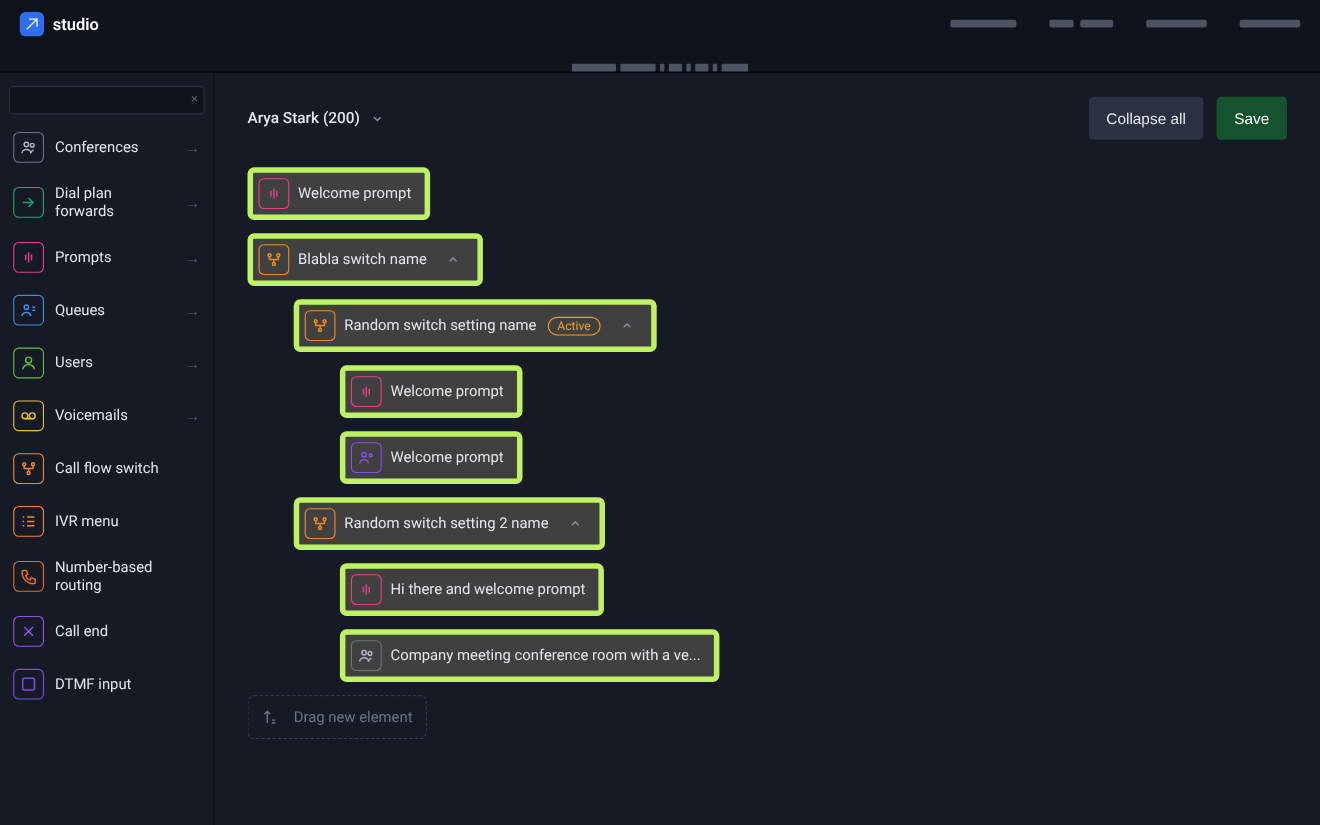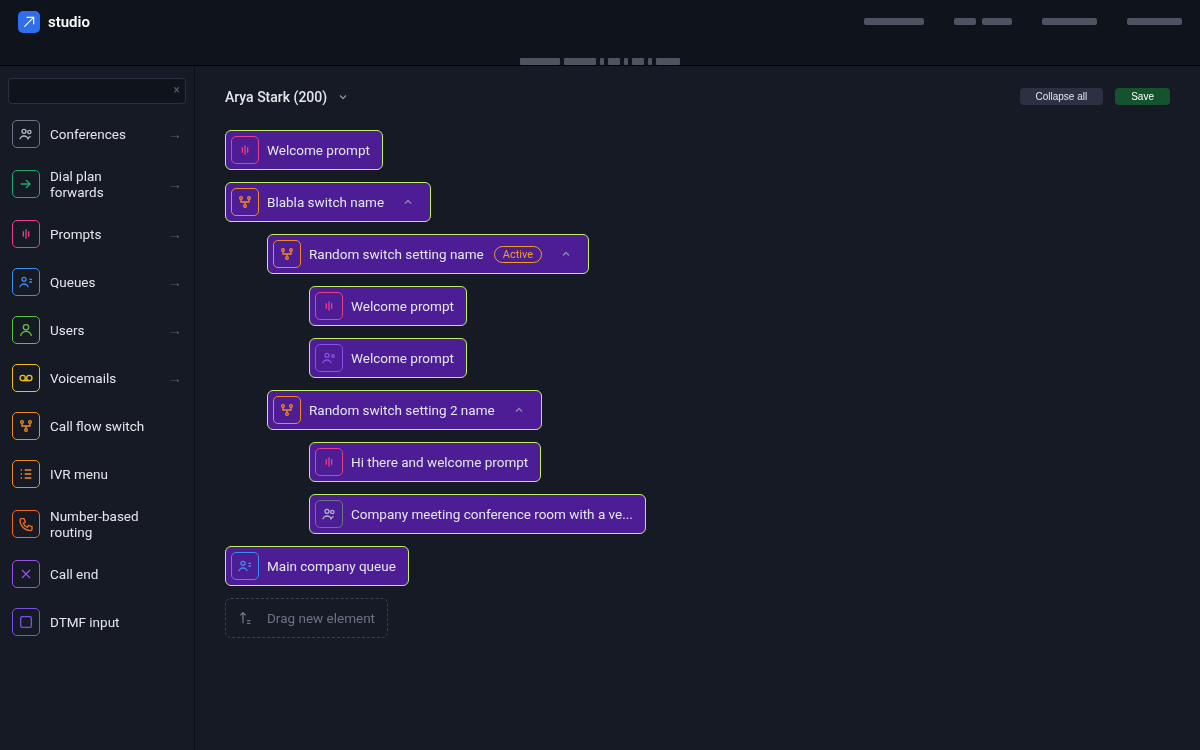--- a/index.html
+++ b/index.html
@@ -32,28 +32,28 @@
   .side-icon { width:28px; height:28px; border-radius:5px; display:flex; align-items:center; justify-content:center; flex-shrink:0;}
   .side-chevron{margin-left:auto; color:#5a6172; font-size:14px;}
   .side-item + .side-item{margin-top:8px;}
   
   
   .main { flex:1; padding: 22px 30px 20px 30px; position:relative; overflow:auto;}
   .main-header{display:flex; align-items:center; margin-bottom:25px;}
   .workspace-select{display:flex; align-items:center; gap:10px; cursor:pointer; font-size:14px; font-weight:500;}
   .chev{color:#8a91a0;}
   .header-actions{margin-left:auto; display:flex; gap:12px;}
-  .btn{height:17px; padding:0 16px; border-radius:4px; font-size:10px; border:none; cursor:pointer; display:flex; align-items:center;}
+  .btn{height:39px; padding:0 16px; border-radius:4px; font-size:14px; border:none; cursor:pointer; display:flex; align-items:center;}
   .btn-ghost{background:#2b3142; color:#e4e6eb;}
   .btn-primary{background:#14532d; color:#fff;}
   
   
   .tree{position:relative; padding-left:0;}
   .node-row{margin-bottom:12px;}
-  .node{display:inline-flex; align-items:center; gap:8px; background:#4c1d95; border:1px solid #bef264; border-radius:6px; padding:5px 12px 5px 5px; font-size:13.5px; min-height:40px;}
+  .node{display:inline-flex; align-items:center; gap:8px; background:#404040; border:5px solid #bef264; border-radius:6px; padding:5px 12px 5px 5px; font-size:13.5px; min-height:40px;}
   .node.dashed{border:1px dashed #3a4255; background:transparent; color:#6b7385;}
   .node-icon{width:28px; height:28px; border-radius:5px; display:flex; align-items:center; justify-content:center; flex-shrink:0;}
   .badge{border:1px solid #f0a020; color:#f0a020; border-radius:10px; padding:1px 8px; font-size:11px; margin-left:2px;}
   .collapse-btn{width:20px; height:20px; border-radius:4px; display:flex; align-items:center; justify-content:center; color:#8a91a0; cursor:pointer; margin-left:6px;}
   .indent-1{margin-left:42px;}
   .indent-2{margin-left:84px;}
   
   
   .ic-conf{border:1px solid #6b7385; color:#aeb5c4;}
   .ic-dial{border:1px solid #1fa971; color:#1fa971;}
@@ -354,32 +354,20 @@
                 <circle cx="9" cy="8" r="3"></circle>
                 <circle cx="17" cy="9" r="2.5"></circle>
                 <path d="M3 20c0-3 3-5 6-5s6 2 6 5"></path>
                 <path d="M15 20c0-2 2-4 4-4"></path>
               </svg>
             </span>
           <span>Company meeting conference room with a ve...</span>
         </div>
       </div>
       <div class="node-row">
-        <div class="node">
-          <span class="node-icon ic-queue">
-              <svg width="16" height="16" viewBox="0 0 24 24" fill="none" stroke="currentColor" stroke-width="2">
-                <circle cx="9" cy="8" r="3"></circle>
-                <path d="M3 20c0-3 3-5 6-5s6 2 6 5"></path>
-                <path d="M17 8h4M17 12h4"></path>
-              </svg>
-            </span>
-          <span>Main company queue</span>
-        </div>
-      </div>
-      <div class="node-row">
         <div class="node dashed">
           <span class="node-icon ic-drag">
               <svg width="16" height="16" viewBox="0 0 24 24" fill="none" stroke="currentColor" stroke-width="2">
                 <path d="M9 4v16M5 8l4-4 4 4M15 20h5M15 16h5"></path>
               </svg>
             </span>
           <span>Drag new element</span>
         </div>
       </div>
     </div>

